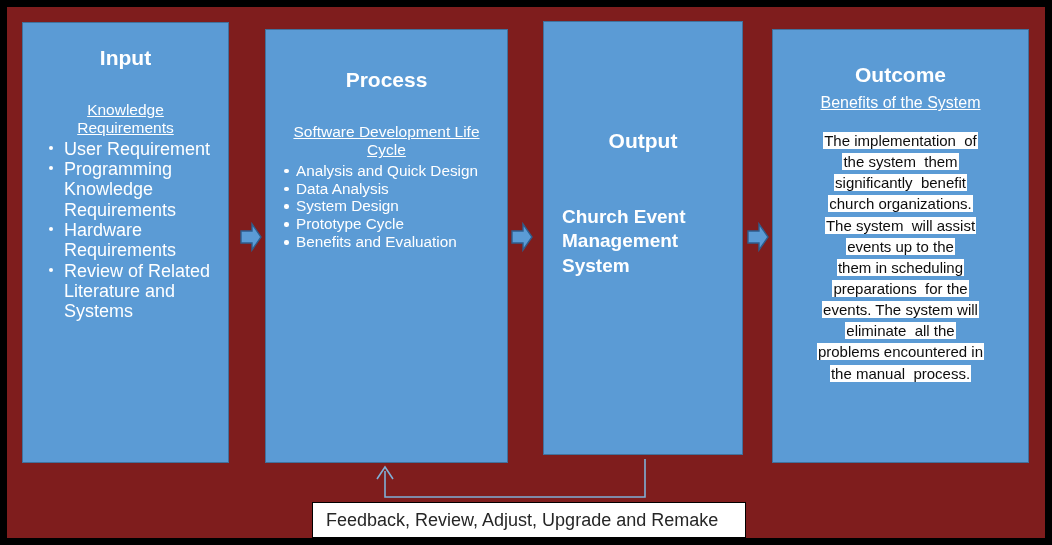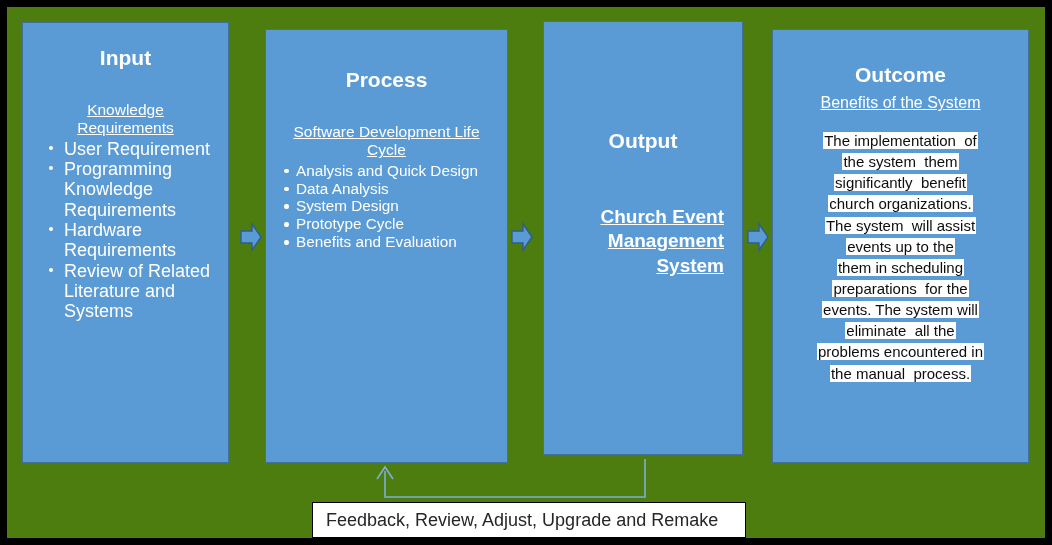--- a/index.html
+++ b/index.html
@@ -8,21 +8,21 @@
     background: #ffffff;
   }
   body {
     font-family: "Liberation Sans", sans-serif;
   }
 
   #canvas {
     position: relative;
     width: 1052px;
     height: 545px;
-    background: #4d7c0f;
+    background: #7f1d1d;
     box-sizing: border-box;
     border: 7px solid #000000;
     overflow: hidden;
   }
 
   
   .col-box {
     position: absolute;
     background: #5B9BD5;
     border: 1px solid #41719C;
@@ -102,27 +102,26 @@
     height: 4.5px;
     border-radius: 50%;
     background: #ffffff;
   }
 
   
   #box-output { left: 536px; top: 14px; width: 200px; height: 434px; }
   #box-output .out-head { margin-top: 107px; }
   #box-output .out-body {
     margin-top: 52px;
-    text-align: right;
+    text-align: left;
     font-weight: bold;
     font-size: 19px;
     line-height: 1.28;
     padding: 0 18px;
     color: #ffffff;
-    text-decoration: underline;
   }
 
   
   #box-outcome { left: 765px; top: 22px; width: 257px; height: 434px; }
   #box-outcome .col-title { margin-top: 33px; }
   #box-outcome .col-subtitle { margin-top: 7px; padding: 0 8px; font-size: 16px; }
 
   .outcome-text {
     margin-top: 17px;
     padding: 0 10px;

